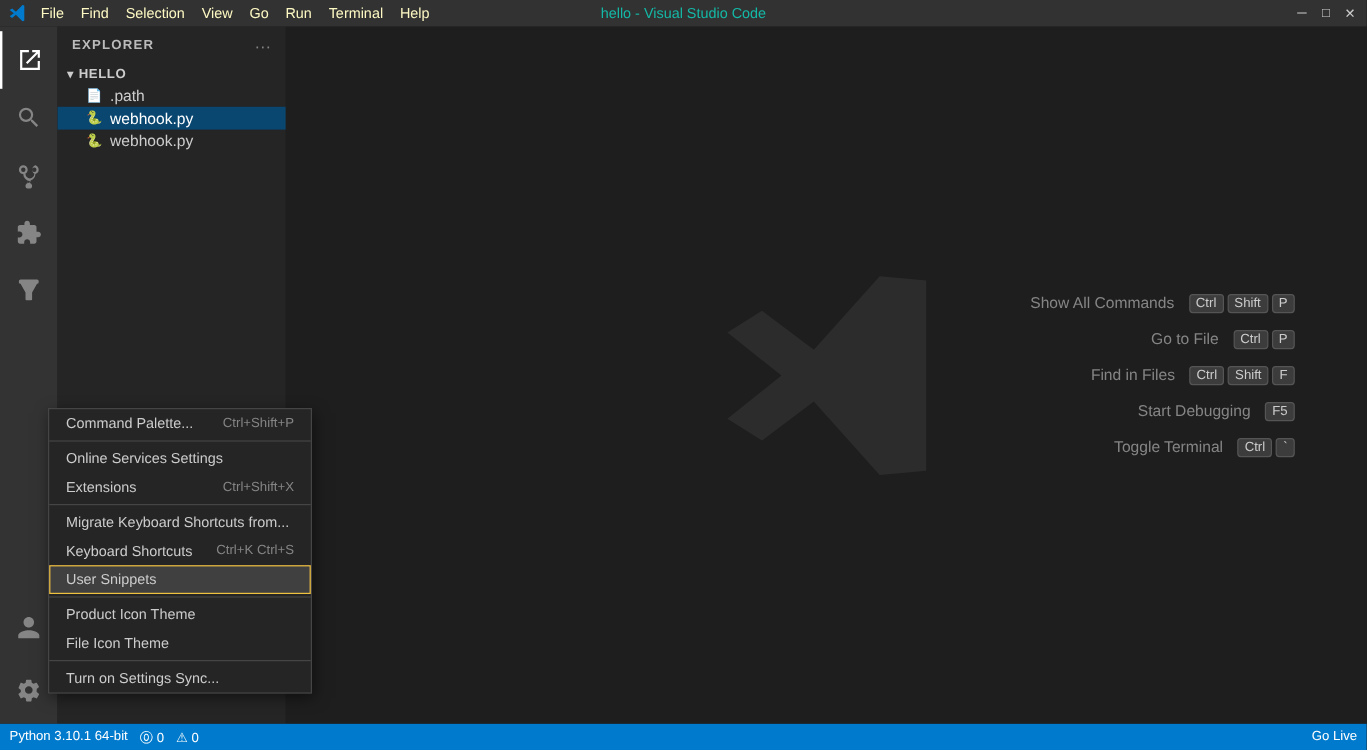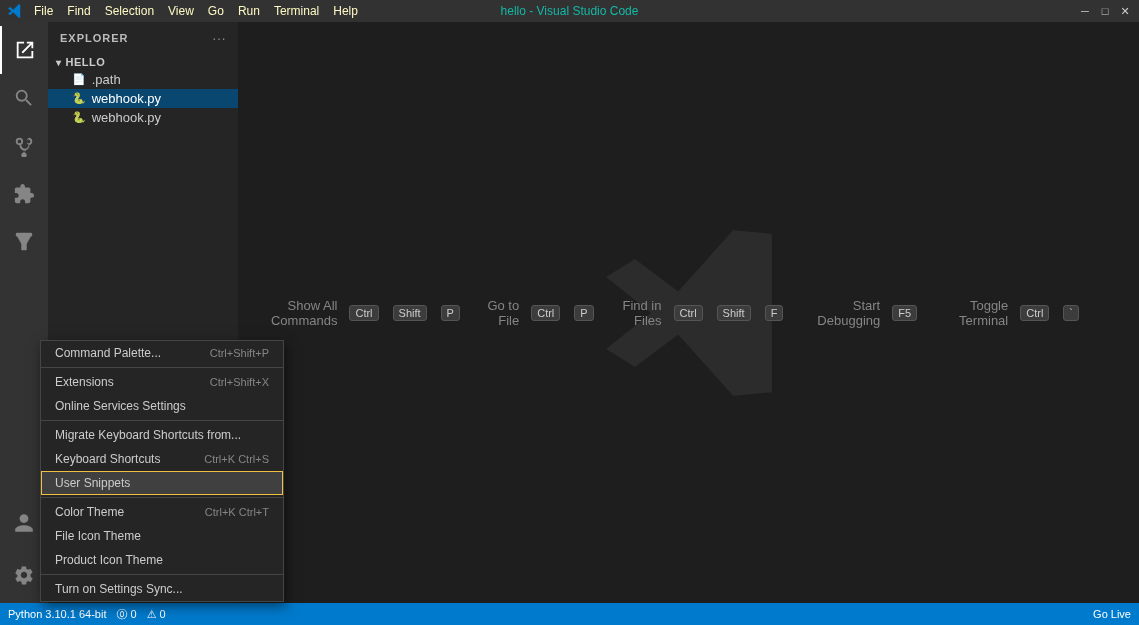--- a/index.html
+++ b/index.html
@@ -173,37 +173,37 @@
       opacity: 0.08;
       width: 180px;
       height: 180px;
     }
     #shortcuts-panel {
       position: absolute;
       right: 60px;
       top: 50%;
       transform: translateY(-50%);
       display: flex;
-      flex-direction: row;
+      flex-direction: column;
       gap: 14px;
     }
     .shortcut-row {
       display: flex;
       align-items: center;
       justify-content: flex-end;
       gap: 12px;
     }
     .shortcut-label {
       color: #858585;
       font-size: 13px;
       text-align: right;
     }
     .shortcut-keys {
       display: flex;
-      gap: 14px;
+      gap: 3px;
     }
     .kbd {
       background: #3c3c3c;
       border: 1px solid #555;
       border-radius: 3px;
       padding: 1px 5px;
       font-size: 11px;
       color: #cccccc;
       white-space: nowrap;
     }
@@ -228,21 +228,21 @@
       display: flex;
       gap: 10px;
       align-items: center;
     }
 
     
     #dropdown-menu {
       position: absolute;
       left: 40px;
       top: 340px;
-      width: 244px;
+      width: 220px;
       background: #252526;
       border: 1px solid #454545;
       z-index: 1000;
       box-shadow: 2px 4px 12px rgba(0,0,0,0.5);
     }
     .menu-item {
       display: flex;
       align-items: center;
       justify-content: space-between;
       padding: 5px 14px;
@@ -421,52 +421,48 @@
 </div>
 
 <div id="dropdown-menu">
 
   <div class="menu-item">
     <span>Command Palette...</span>
     <span class="shortcut">Ctrl+Shift+P</span>
   </div>
   <div class="menu-separator"></div>
   <div class="menu-item">
+    <span>Online Services Settings</span>
+    <span class="shortcut"></span>
+  </div>
+  <div class="menu-item">
     <span>Extensions</span>
     <span class="shortcut">Ctrl+Shift+X</span>
   </div>
-  <div class="menu-item">
-    <span>Online Services Settings</span>
-    <span class="shortcut"></span>
-  </div>
   <div class="menu-separator"></div>
   <div class="menu-item">
     <span>Migrate Keyboard Shortcuts from...</span>
     <span class="shortcut"></span>
   </div>
   <div class="menu-item">
     <span>Keyboard Shortcuts</span>
     <span class="shortcut">Ctrl+K Ctrl+S</span>
   </div>
   <div class="menu-item highlighted">
     <span>User Snippets</span>
     <span class="shortcut"></span>
   </div>
   <div class="menu-separator"></div>
   <div class="menu-item">
-    <span>Color Theme</span>
-    <span class="shortcut">Ctrl+K Ctrl+T</span>
+    <span>Product Icon Theme</span>
+    <span class="shortcut"></span>
   </div>
   <div class="menu-item">
     <span>File Icon Theme</span>
     <span class="shortcut"></span>
   </div>
-  <div class="menu-item">
-    <span>Product Icon Theme</span>
-    <span class="shortcut"></span>
-  </div>
   <div class="menu-separator"></div>
   <div class="menu-item">
     <span>Turn on Settings Sync...</span>
     <span class="shortcut"></span>
   </div>
 
 </div>
 
 </body></html>

